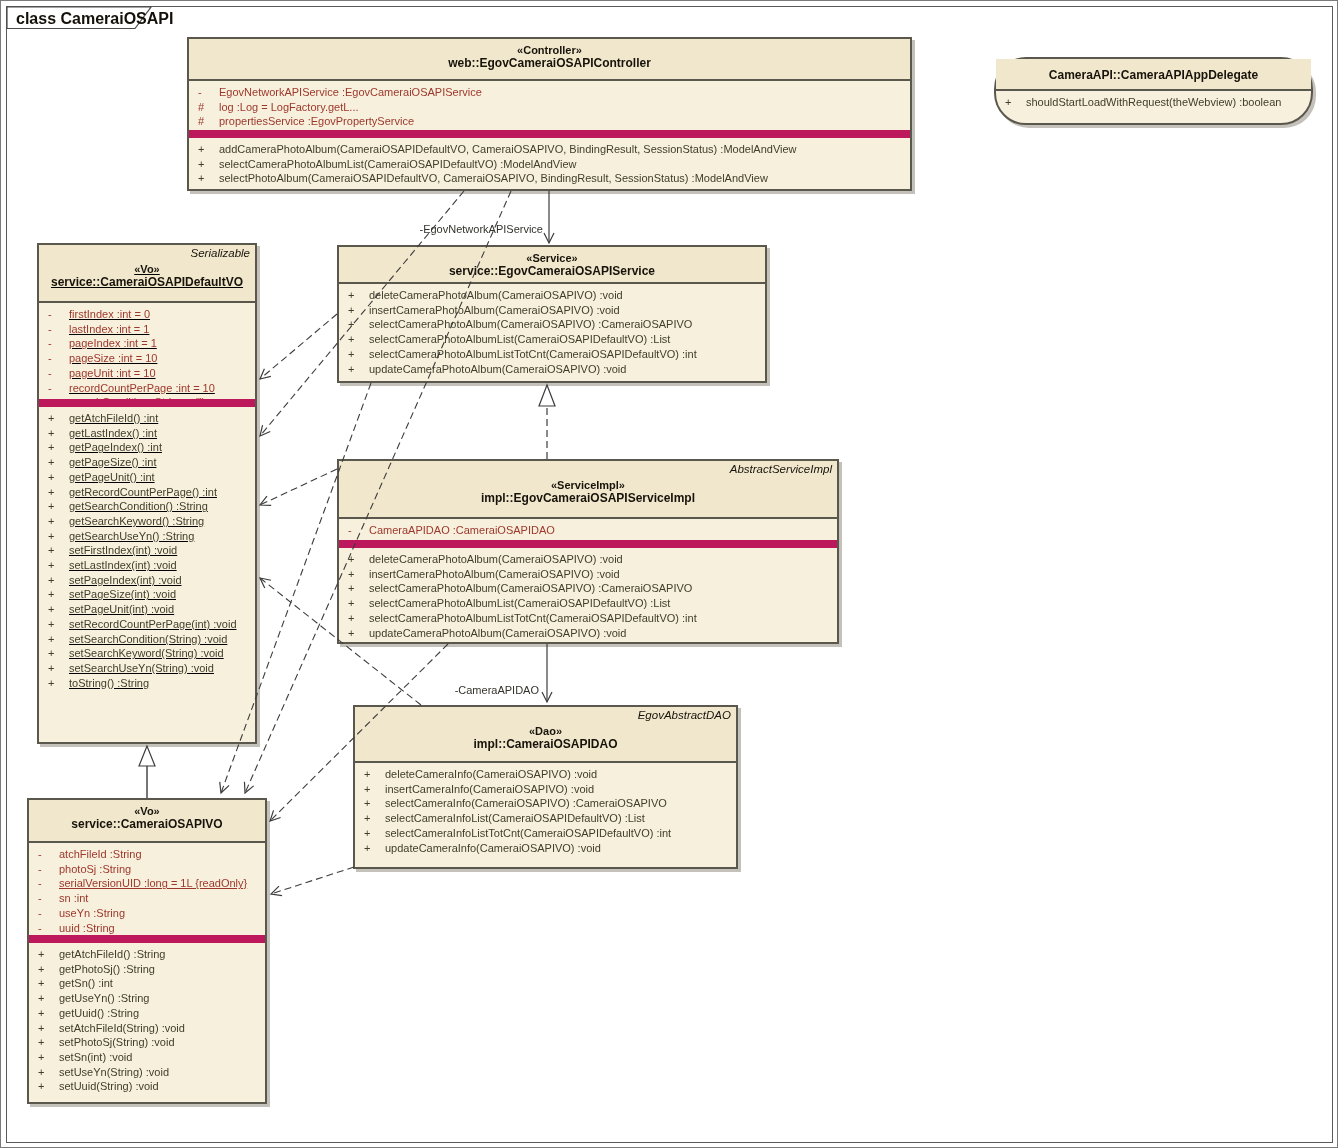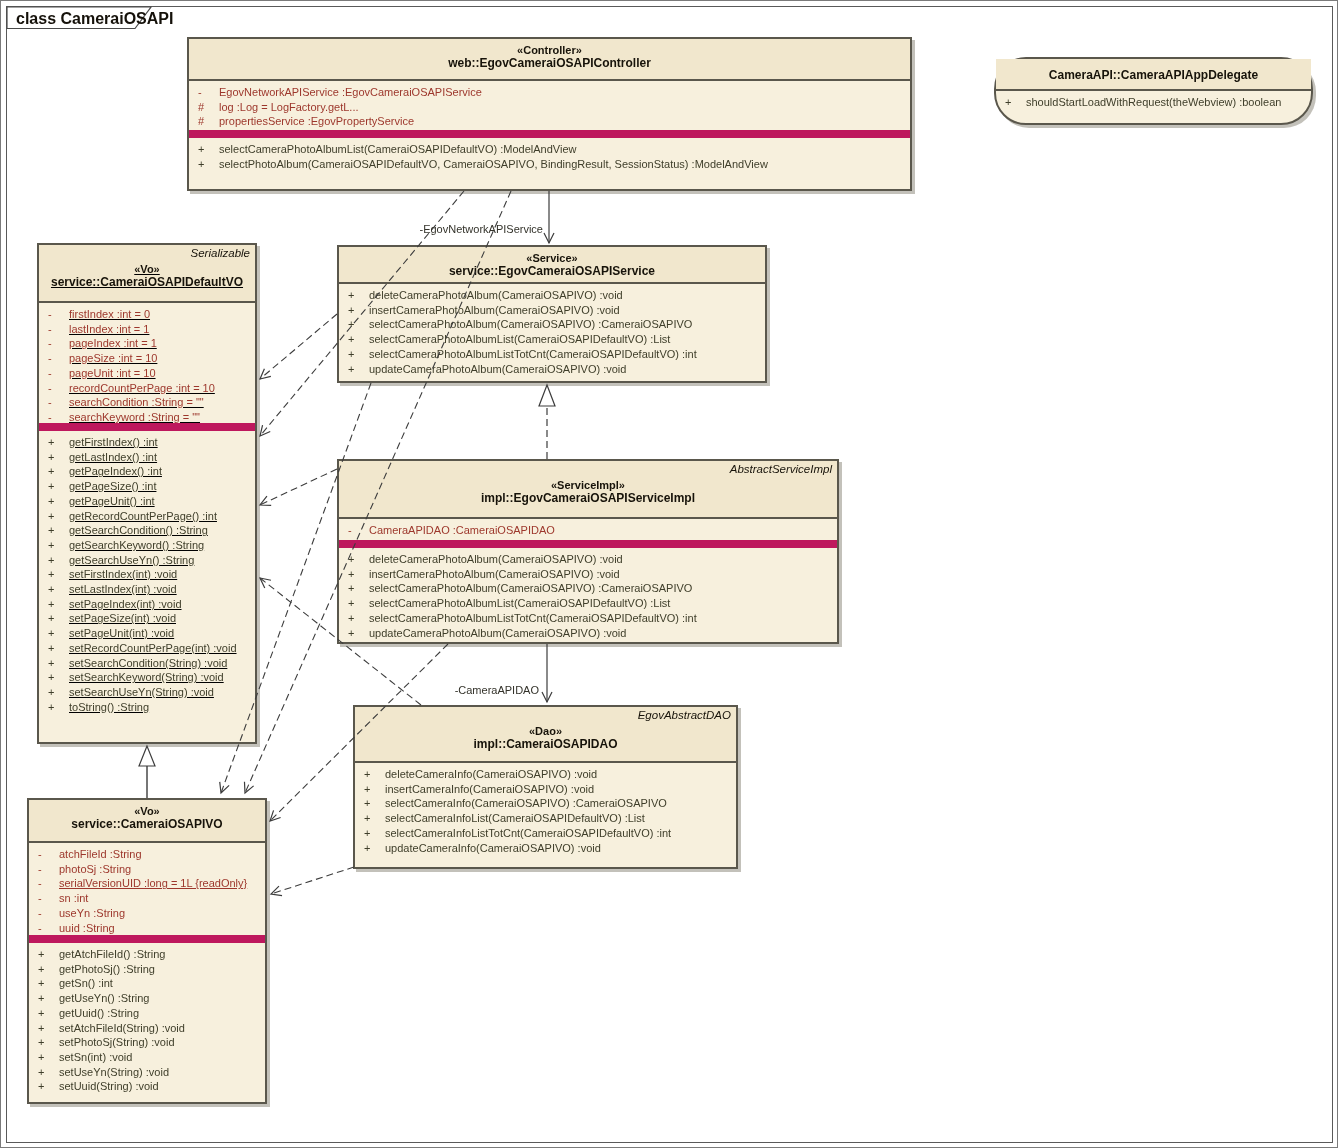--- a/index.html
+++ b/index.html
@@ -29,21 +29,21 @@
   .vis{display:inline-block;width:30px;padding-left:9px;box-sizing:border-box;}
   .u{text-decoration:underline;}
   
   #cls-controller{left:186px;top:36px;width:725px;height:154px;}
   #cls-controller .title{height:42px;}
   #cls-controller .attrs{height:57px;}
   #cls-appdelegate{left:993px;top:56px;width:319px;height:68px;border-radius:32px;}
   #cls-appdelegate .title{height:32px;padding-top:9px;}
   #cls-defaultvo{left:36px;top:242px;width:220px;height:501px;text-decoration:underline;}
   #cls-defaultvo .title{height:58px;}
-  #cls-defaultvo .attrs{height:128px;}
+  #cls-defaultvo .attrs{height:104px;}
   #cls-service{left:336px;top:244px;width:430px;height:138px;}
   #cls-service .title{height:37px;}
   #cls-serviceimpl{left:336px;top:458px;width:502px;height:185px;}
   #cls-serviceimpl .title{height:58px;}
   #cls-serviceimpl .attrs{height:29px;}
   #cls-dao{left:352px;top:704px;width:385px;height:164px;}
   #cls-dao .title{height:56px;}
   #cls-vo{left:26px;top:797px;width:240px;height:306px;}
   #cls-vo .title{height:43px;}
   #cls-vo .attrs{height:100px;}
@@ -98,20 +98,21 @@
     <div class="title">
       <div class="stereo">«Controller»</div>
       <div class="name">web::EgovCameraiOSAPIController</div>
     </div>
     <div class="sec attrs">
         <div class="row"><span class="vis">-</span><span class="txt">EgovNetworkAPIService  :EgovCameraiOSAPIService</span></div>
         <div class="row"><span class="vis">#</span><span class="txt">log  :Log = LogFactory.getL...</span></div>
         <div class="row"><span class="vis">#</span><span class="txt">propertiesService  :EgovPropertyService</span></div>
       </div>
     <div class="sec ops">
+        <div class="row"><span class="vis">+</span><span class="txt">addCameraPhotoAlbum(CameraiOSAPIDefaultVO, CameraiOSAPIVO, BindingResult, SessionStatus)  :ModelAndView</span></div>
         <div class="row"><span class="vis">+</span><span class="txt">selectCameraPhotoAlbumList(CameraiOSAPIDefaultVO)  :ModelAndView</span></div>
         <div class="row"><span class="vis">+</span><span class="txt">selectPhotoAlbum(CameraiOSAPIDefaultVO, CameraiOSAPIVO, BindingResult, SessionStatus)  :ModelAndView</span></div>
       </div>
   </div>
 
   <div class="cls" id="cls-appdelegate">
     <div class="title">
 
       <div class="name">CameraAPI::CameraAPIAppDelegate</div>
     </div>
@@ -131,21 +132,21 @@
         <div class="row"><span class="vis">-</span><span class="txt">lastIndex  :int = 1</span></div>
         <div class="row"><span class="vis">-</span><span class="txt">pageIndex  :int = 1</span></div>
         <div class="row"><span class="vis">-</span><span class="txt">pageSize  :int = 10</span></div>
         <div class="row"><span class="vis">-</span><span class="txt">pageUnit  :int = 10</span></div>
         <div class="row"><span class="vis">-</span><span class="txt">recordCountPerPage  :int = 10</span></div>
         <div class="row"><span class="vis">-</span><span class="txt">searchCondition  :String = ""</span></div>
         <div class="row"><span class="vis">-</span><span class="txt">searchKeyword  :String = ""</span></div>
         <div class="row"><span class="vis">-</span><span class="txt">searchUseYn  :String = ""</span></div>
       </div>
     <div class="sec ops">
-        <div class="row"><span class="vis">+</span><span class="txt">getFirstIndex()  :int</span></div>
+        <div class="row"><span class="vis">+</span><span class="txt">getAtchFileId()  :int</span></div>
         <div class="row"><span class="vis">+</span><span class="txt">getLastIndex()  :int</span></div>
         <div class="row"><span class="vis">+</span><span class="txt">getPageIndex()  :int</span></div>
         <div class="row"><span class="vis">+</span><span class="txt">getPageSize()  :int</span></div>
         <div class="row"><span class="vis">+</span><span class="txt">getPageUnit()  :int</span></div>
         <div class="row"><span class="vis">+</span><span class="txt">getRecordCountPerPage()  :int</span></div>
         <div class="row"><span class="vis">+</span><span class="txt">getSearchCondition()  :String</span></div>
         <div class="row"><span class="vis">+</span><span class="txt">getSearchKeyword()  :String</span></div>
         <div class="row"><span class="vis">+</span><span class="txt">getSearchUseYn()  :String</span></div>
         <div class="row"><span class="vis">+</span><span class="txt">setFirstIndex(int)  :void</span></div>
         <div class="row"><span class="vis">+</span><span class="txt">setLastIndex(int)  :void</span></div>

